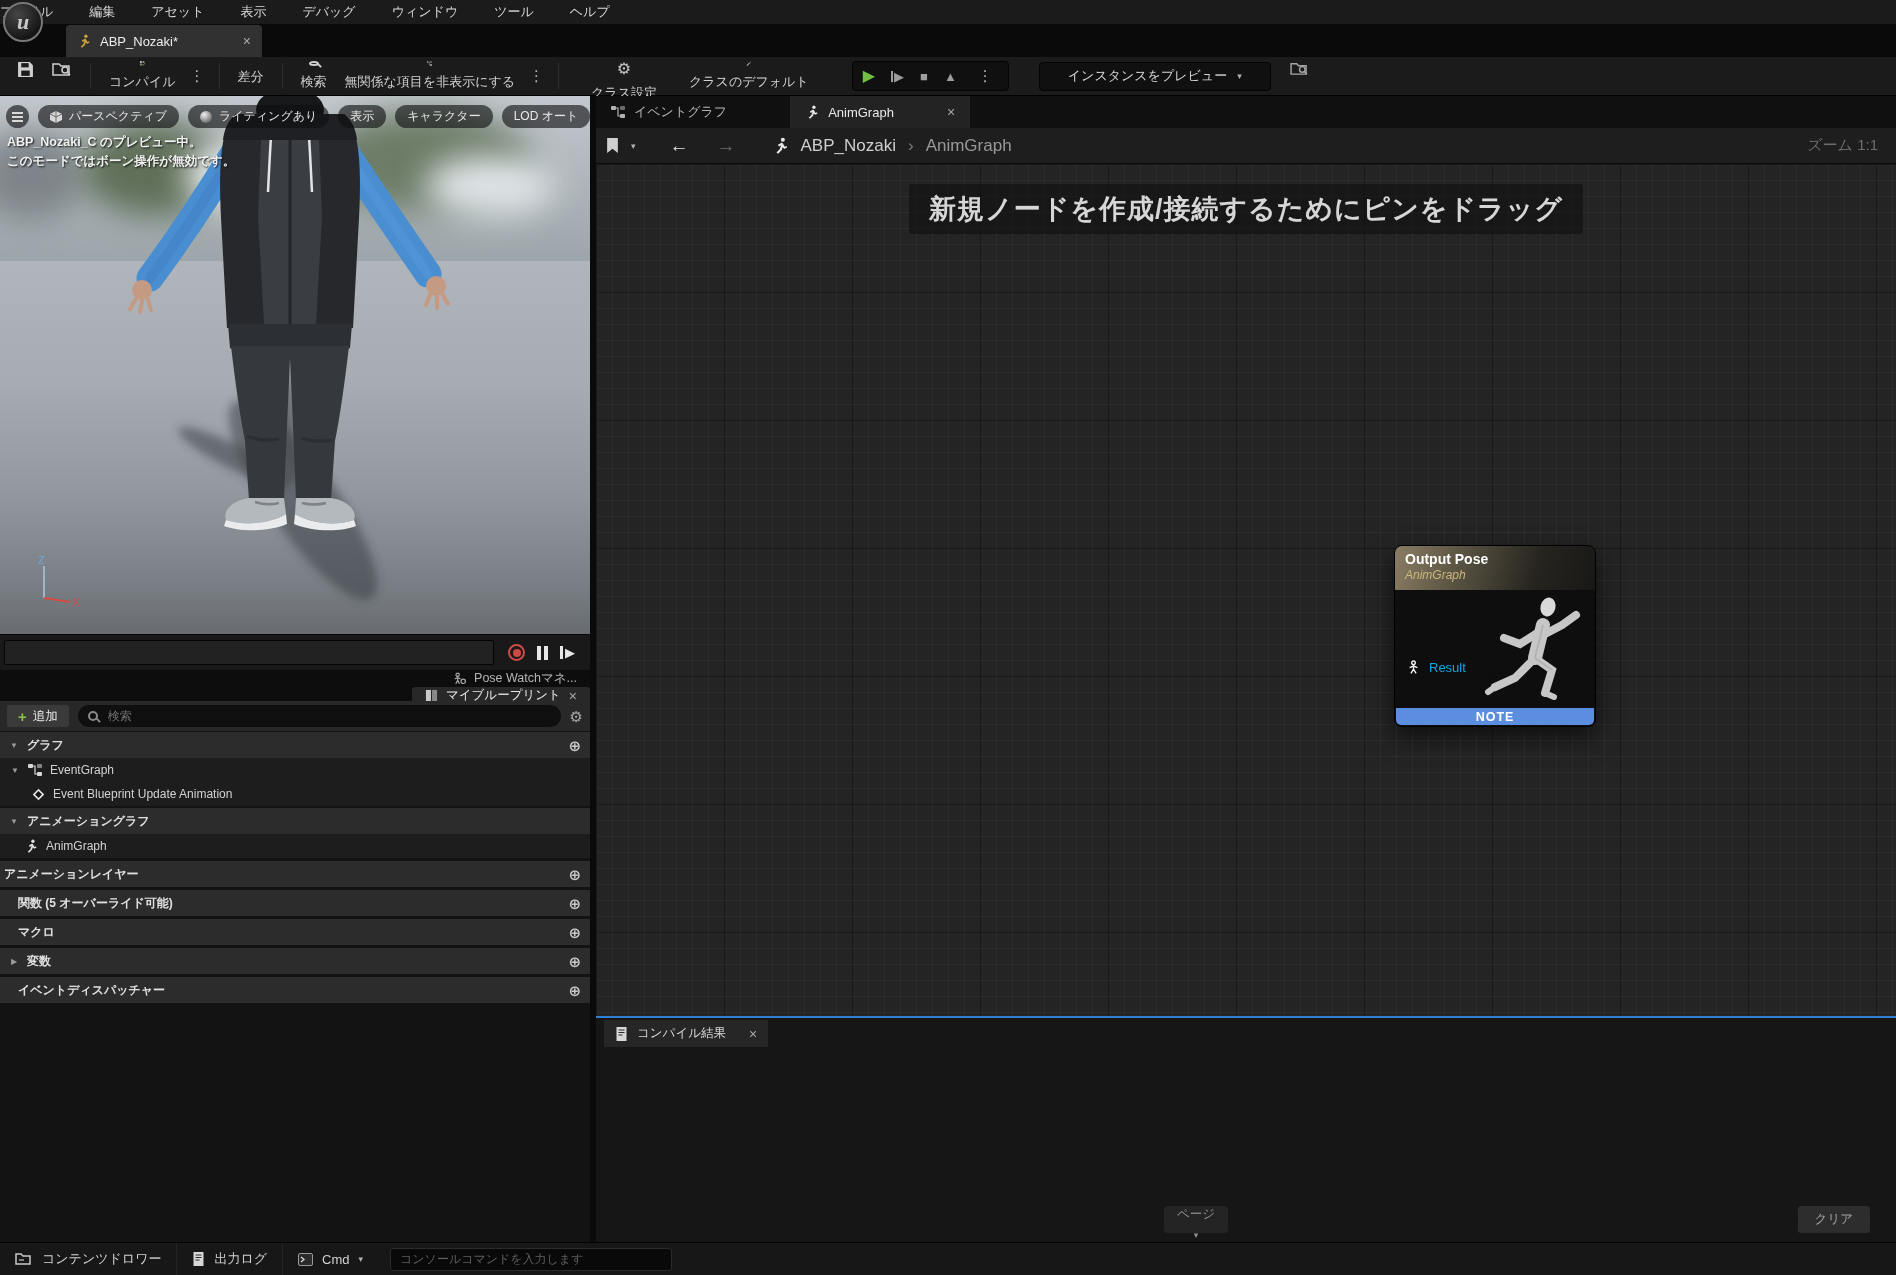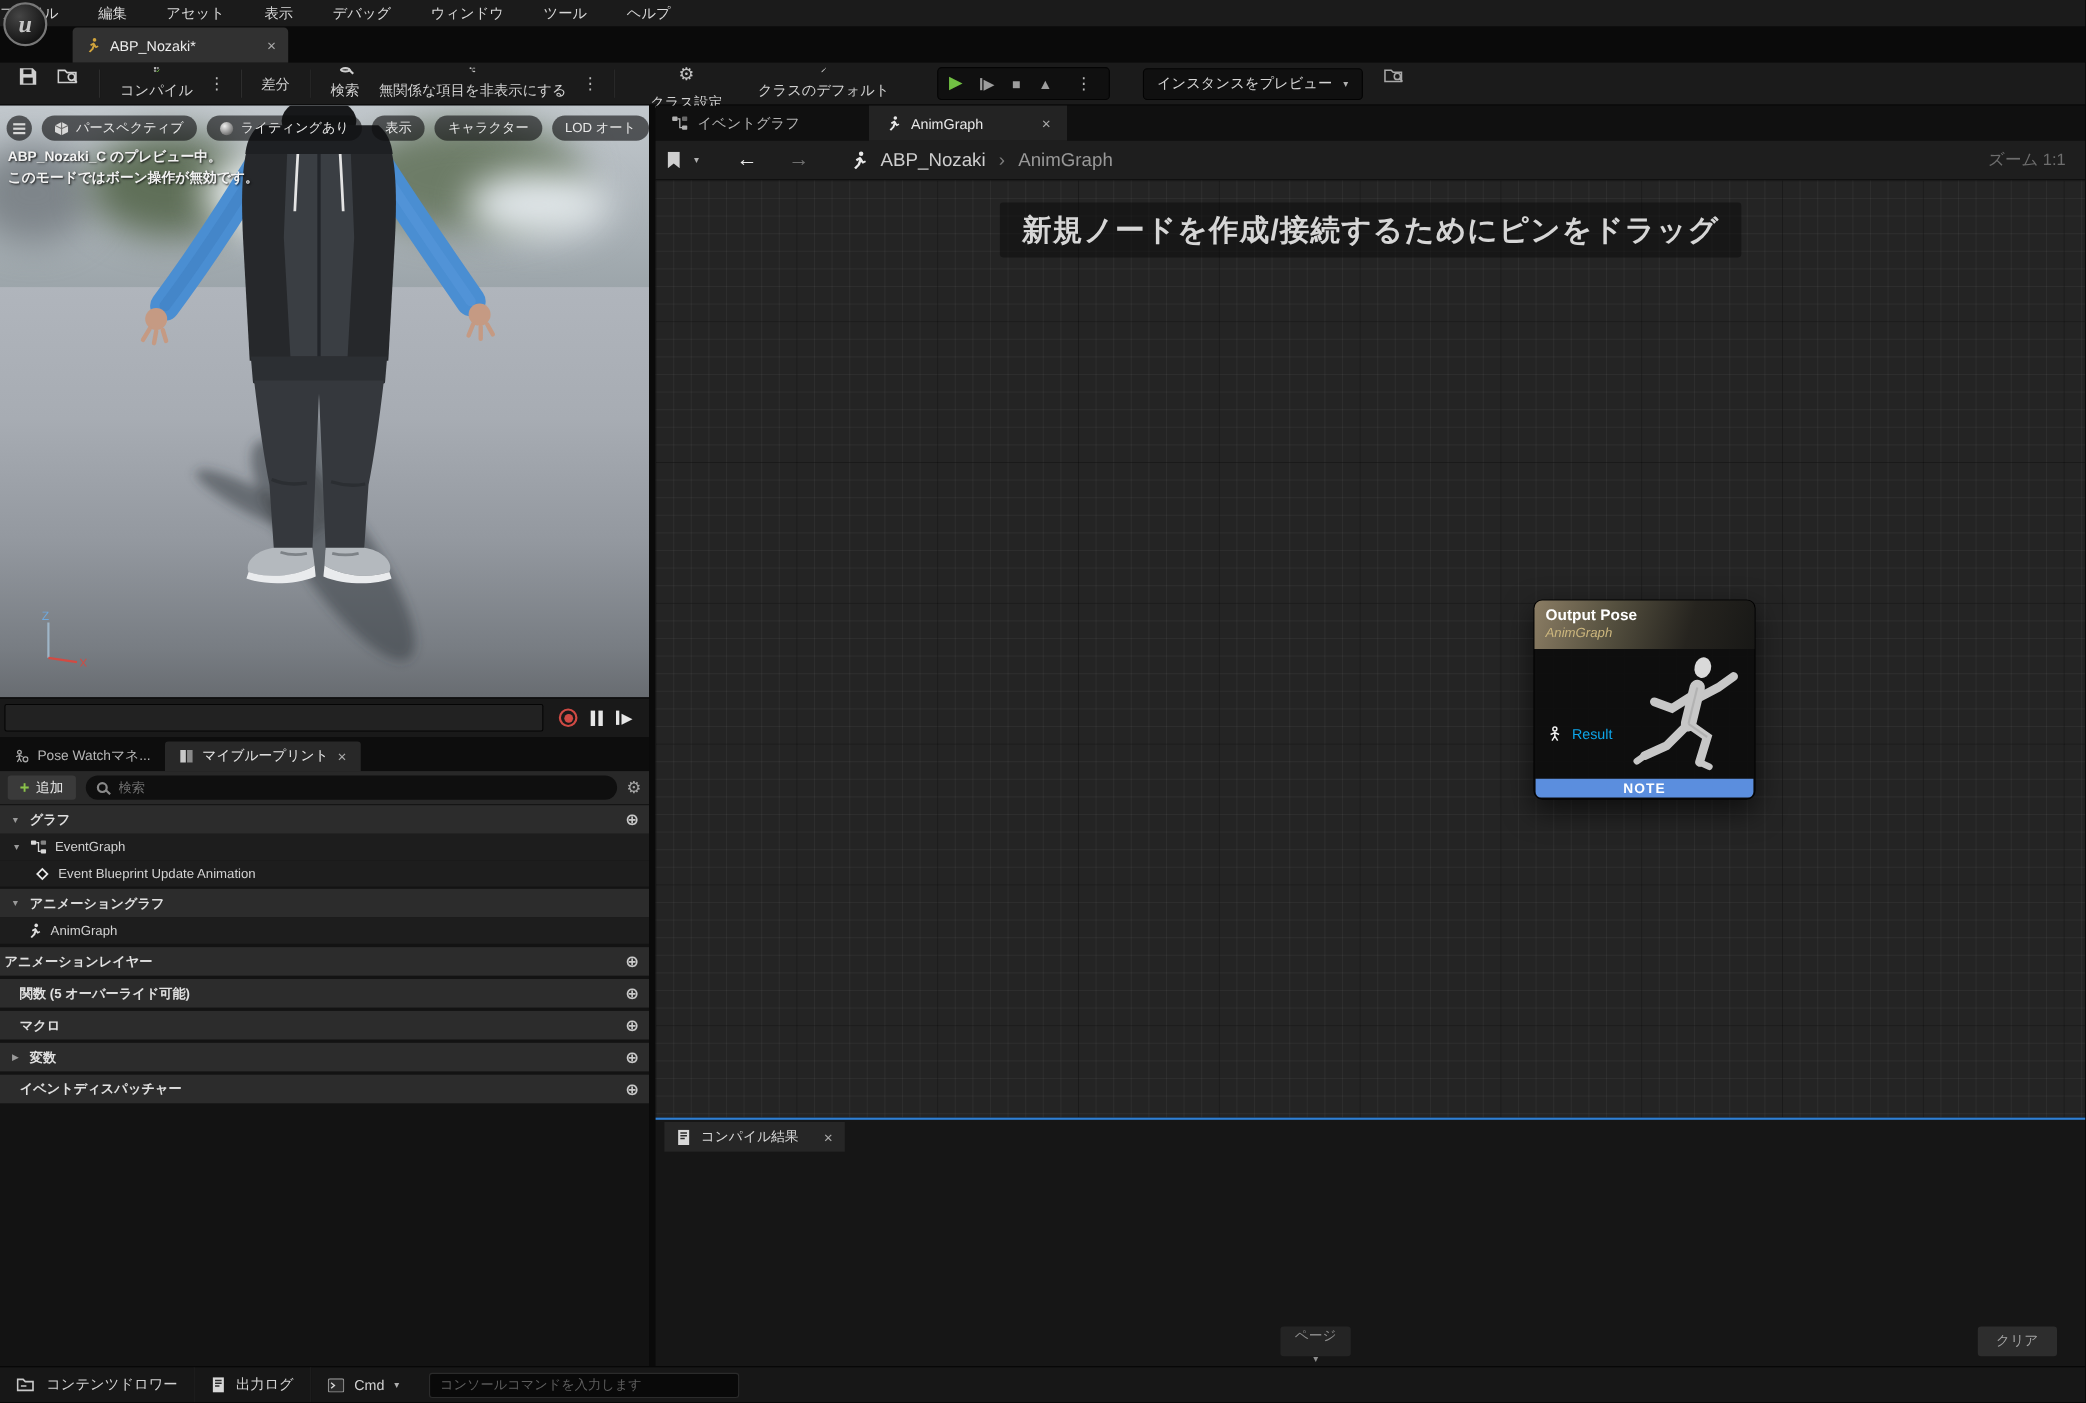--- a/index.html
+++ b/index.html
@@ -35,21 +35,21 @@
   .tsep { width:1px; height:26px; background:#060606; border-right:1px solid #2d2d2d; margin:0 9px; }
   .kebab { color:#b8b8b8; font-size:15px; padding:0 5px; }
   .chev { font-size:9px; color:#b0b0b0; }
   .playgroup { display:flex; align-items:center; gap:16px; background:#101010; border:1px solid #040404;
                border-radius:4px; height:30px; padding:0 10px; margin-left:34px; }
   .icon-play  { color:#71c043; font-size:16px; line-height:1; }
   .icon-gray  { color:#9d9d9d; font-size:13px; line-height:1; }
   .stepwrap { display:flex; align-items:center; gap:1px; }
   .stepbar { width:2px; height:11px; background:#9d9d9d; }
   .dropdown { display:flex; align-items:center; gap:10px; background:#101010; border:1px solid #030303;
-              border-radius:4px; height:29px; padding:0 12px; margin-left:30px; color:#d6d6d6; }
+              border-radius:4px; height:29px; padding:0 28px; margin-left:30px; color:#d6d6d6; }
 
   
   .mag { position:relative; width:10px; height:10px; border:2px solid #cfcfcf; border-radius:50%; display:inline-block; }
   .mag::after { content:''; position:absolute; width:6px; height:2px; background:#cfcfcf;
                 transform:rotate(45deg); right:-5px; bottom:-2px; }
   .mag.dim, .mag.dim::after { border-color:#8a8a8a; background-color:transparent; }
   .mag.dim::after { background:#8a8a8a; }
   .gear { font-size:16px; color:#c4c4c4; line-height:1; }
   svg.ic { display:block; }
 
@@ -79,21 +79,21 @@
   .rec { width:17px; height:17px; border-radius:50%; border:2px solid #cf4a44; display:flex;
          align-items:center; justify-content:center; }
   .rec i { width:8px; height:8px; border-radius:50%; background:#cf4a44; }
   .pausebars { display:flex; gap:3px; } .pausebars i { width:4px; height:14px; background:#e6e6e6; }
   .stepicon { display:flex; align-items:center; gap:2px; }
   .stepicon .b { width:3px; height:13px; background:#e6e6e6; }
   .stepicon .t { color:#e6e6e6; font-size:13px; line-height:1; }
 
   
   .paneltabs { position:absolute; left:0; top:670px; width:590px; height:31px; background:#0d0d0d;
-               display:flex; align-items:flex-end; }
+               display:flex; align-items:flex-end;flex-direction:column; }
   .ptab { height:27px; display:flex; align-items:center; gap:8px; padding:0 13px; font-size:12.5px; color:#b5b5b5; }
   .ptab.active { background:#282828; border-radius:3px 3px 0 0; color:#e6e6e6; }
 
   
   .addrow { position:absolute; left:0; top:701px; width:590px; height:30px; background:#282828;
             display:flex; align-items:center; gap:9px; padding:0 7px; }
   .add-btn { display:flex; align-items:center; gap:6px; background:#3a3a3a; border-radius:3px;
              height:22px; padding:0 11px; font-size:12.5px; color:#eaeaea; }
   .add-plus { color:#8bc24a; font-weight:bold; font-size:15px; line-height:1; }
   .searchbox { flex:1; height:22px; background:#0f0f0f; border-radius:11px; display:flex;

